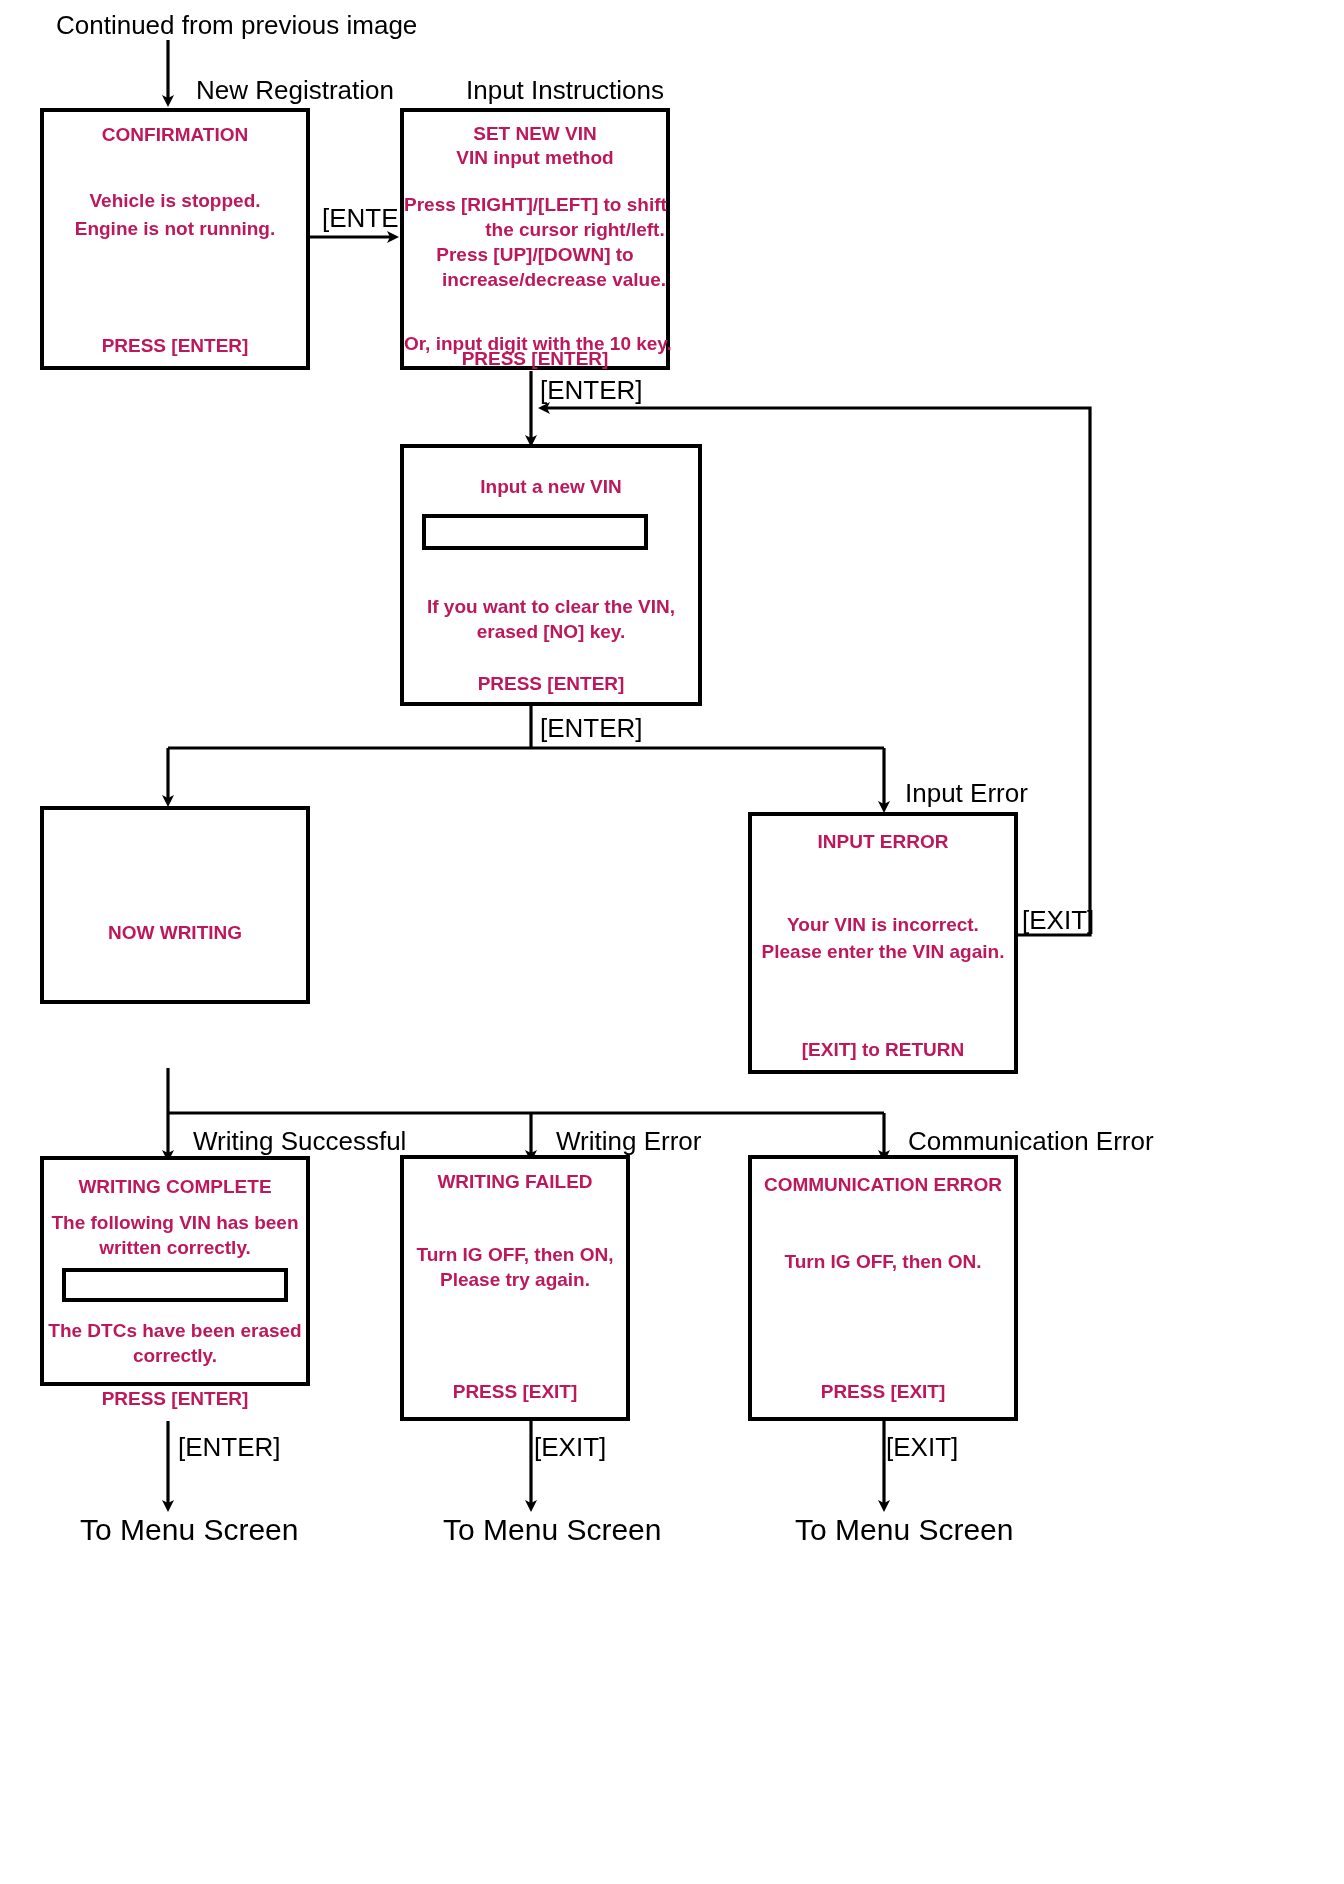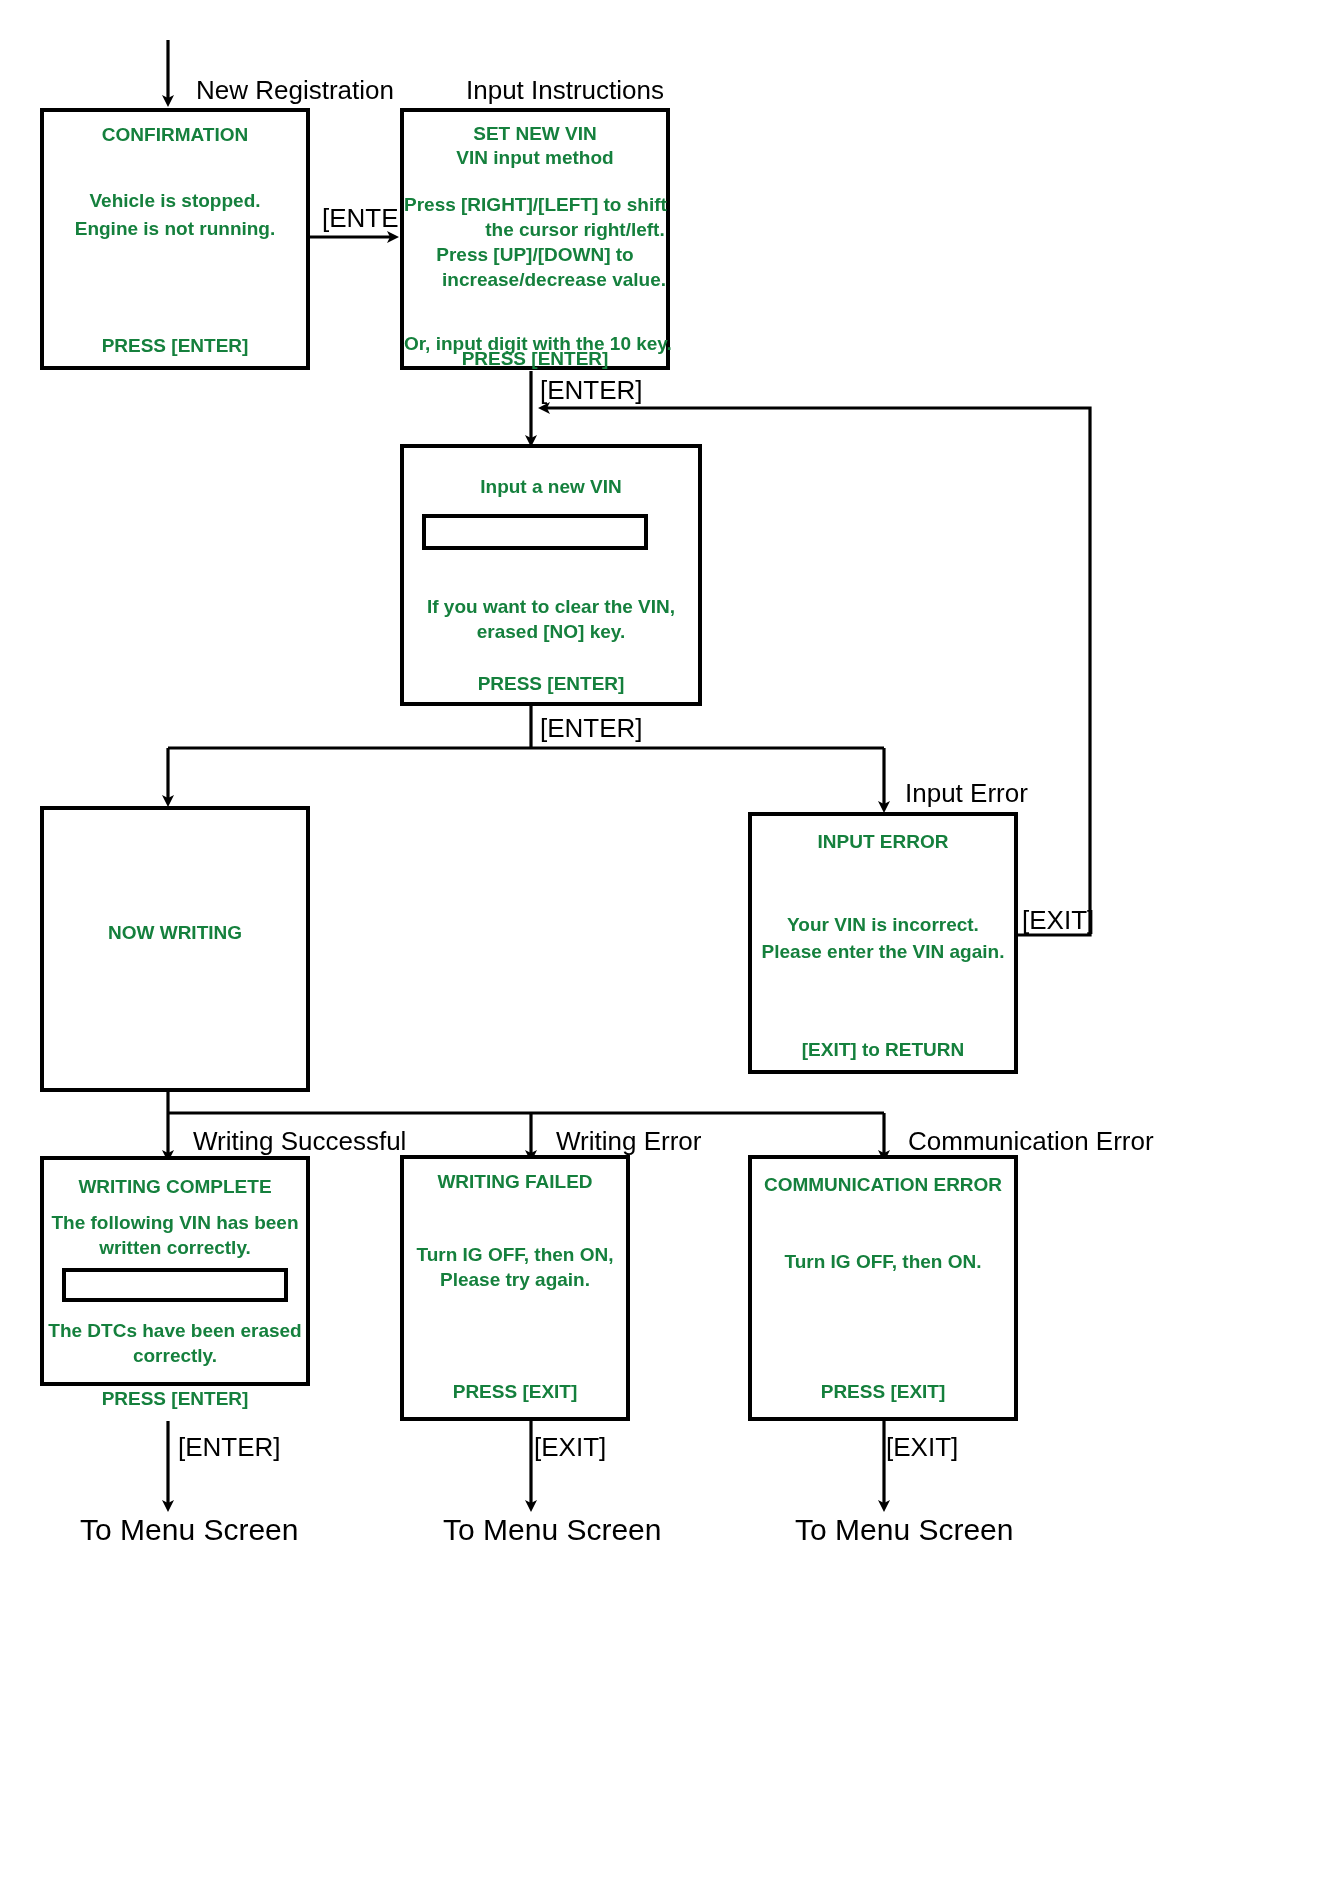--- a/index.html
+++ b/index.html
@@ -1,20 +1,20 @@
 <!DOCTYPE html>
 <html><head>
 <meta charset="utf-8">
 <style>
   html,body{margin:0;padding:0;background:#fff;}
   body{width:1344px;height:1884px;font-family:"Liberation Sans",sans-serif;position:relative;overflow:hidden;}
   .stage{position:absolute;left:0;top:0;width:1344px;height:1884px;}
   .lbl{position:absolute;font-size:22px;color:#000;white-space:nowrap;font-weight:400;}
   .box{position:absolute;border:4px solid #000;background:#fff;box-sizing:border-box;}
-  .scr-line{position:absolute;width:100%;left:0;text-align:center;font-weight:bold;font-size:19px;color:#15803d;white-space:nowrap;}
+  .scr-line{position:absolute;width:100%;left:0;text-align:center;font-weight:bold;font-size:19px;color:#be185d;white-space:nowrap;}
   .vinfield{position:absolute;border:4px solid #000;background:#fff;box-sizing:border-box;}
   svg.edges{position:absolute;left:0;top:0;width:1344px;height:1884px;pointer-events:none;}
   .big{font-size:26px;font-weight:400;}
 </style>
 </head>
 <body>
 
 <div class="stage">
 
   <svg class="edges" viewBox="0 0 1344 1884">
@@ -43,20 +43,21 @@
       <path d="M168,1113 L168,1155" marker-end="url(#ah)"></path>
       <path d="M531,1113 L531,1155" marker-end="url(#ah)"></path>
       <path d="M884,1113 L884,1155" marker-end="url(#ah)"></path>
 
       <path d="M168,1421 L168,1505" marker-end="url(#ah)"></path>
       <path d="M531,1421 L531,1505" marker-end="url(#ah)"></path>
       <path d="M884,1421 L884,1505" marker-end="url(#ah)"></path>
     </g>
   </svg>
 
+  <div class="lbl big" style="left:56px;top:10px;">Continued from previous image</div>
 
   <div class="lbl big" style="left:196px;top:75px;">New Registration</div>
   <div class="lbl big" style="left:466px;top:75px;">Input Instructions</div>
   <div class="lbl big" style="left:322px;top:203px;">[ENTER]</div>
   <div class="lbl big" style="left:540px;top:375px;">[ENTER]</div>
   <div class="lbl big" style="left:540px;top:713px;">[ENTER]</div>
   <div class="lbl big" style="left:905px;top:778px;">Input Error</div>
   <div class="lbl big" style="left:1022px;top:905px;">[EXIT]</div>
   <div class="lbl big" style="left:193px;top:1126px;">Writing Successful</div>
   <div class="lbl big" style="left:556px;top:1126px;">Writing Error</div>
@@ -86,21 +87,21 @@
   <div class="box" style="left:400px;top:444px;width:302px;height:262px;">
     <div class="scr-line" style="top:28px;">Input a new VIN</div>
     <div class="vinfield" style="left:18px;top:66px;width:226px;height:36px;">
       <div class="scr-line" style="top:5px;font-size:17px;"></div>
     </div>
     <div class="scr-line" style="top:148px;">If you want to clear the VIN,</div>
     <div class="scr-line" style="top:173px;">erased [NO] key.</div>
     <div class="scr-line" style="top:225px;">PRESS [ENTER]</div>
   </div>
 
-  <div class="box" style="left:40px;top:806px;width:270px;height:286px;">
+  <div class="box" style="left:40px;top:806px;width:270px;height:198px;">
     <div class="scr-line" style="top:112px;">NOW WRITING</div>
   </div>
 
   <div class="box" style="left:748px;top:812px;width:270px;height:262px;">
     <div class="scr-line" style="top:15px;">INPUT ERROR</div>
     <div class="scr-line" style="top:98px;">Your VIN is incorrect.</div>
     <div class="scr-line" style="top:125px;">Please enter the VIN again.</div>
     <div class="scr-line" style="top:223px;">[EXIT] to RETURN</div>
   </div>
 

